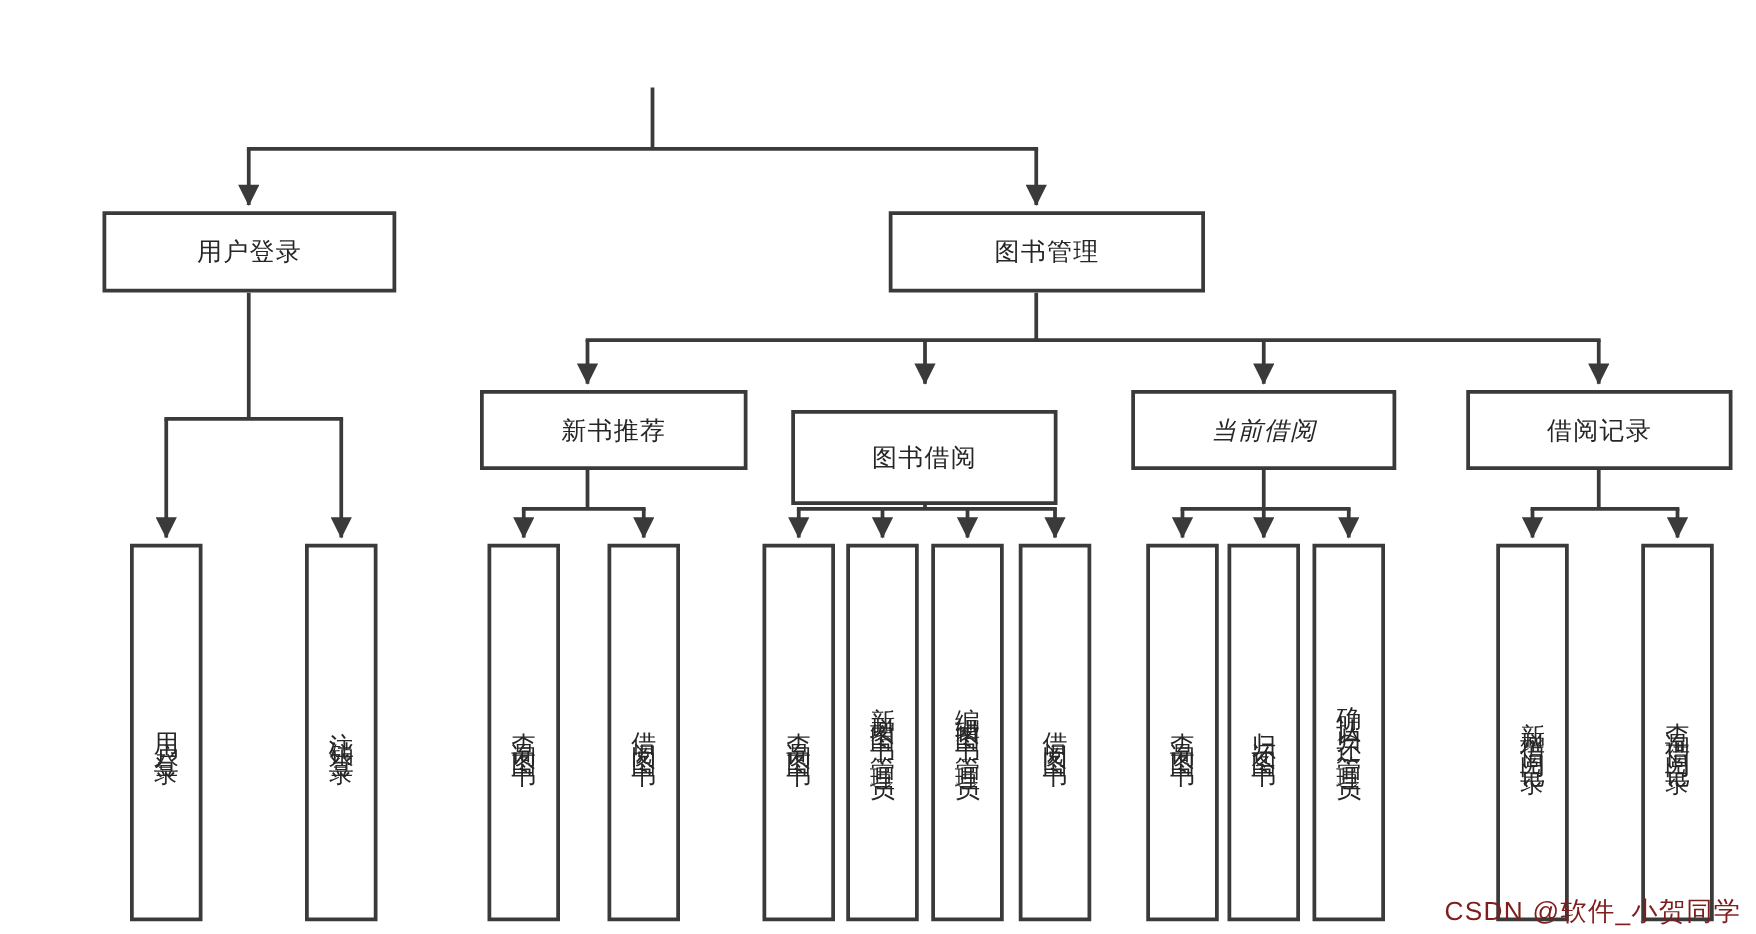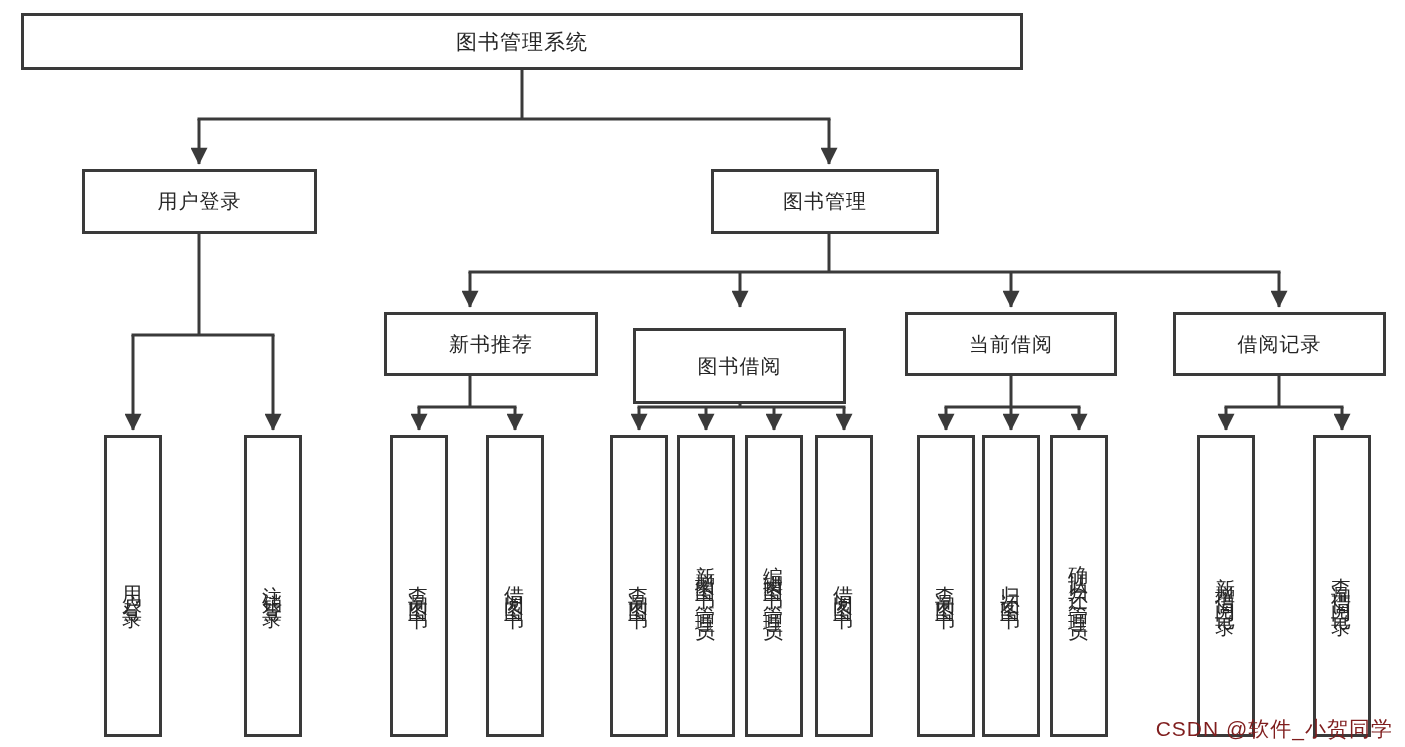--- a/index.html
+++ b/index.html
@@ -21,24 +21,24 @@
     position:absolute;box-sizing:border-box;
     border:3px solid #3a3a3a;background:#ffffff;
     display:flex;align-items:center;justify-content:center;
     writing-mode:vertical-rl;text-orientation:mixed;
     font-size:20px;color:#262626;letter-spacing:8px;
     top:435px;width:58px;height:302px;
   }
   
   #node-root          {left:21px;  top:13px;  width:1002px;height:57px;font-size:21px;}
   #node-user-login    {left:82px;  top:169px; width:235px; height:65px;}
-  #node-book-mgmt     {left:711px; top:169px; width:228px; height:65px;}
+  #node-book-mgmt     {left:711px; top:169px; width:253px; height:65px;}
   #node-new-book      {left:384px; top:312px; width:214px; height:64px;}
   #node-book-borrow   {left:633px; top:328px; width:213px; height:76px;}
-  #node-current-borrow{left:905px; top:312px; width:212px; height:64px;}
+  #node-current-borrow{left:905px; top:312px; width:212px; height:64px;font-style:italic;}
   #node-borrow-record {left:1173px;top:312px; width:213px; height:64px;}
   
   #leaf-user-login {left:104px;}
   #leaf-logout     {left:244px;}
   #leaf-nb-query   {left:390px;}
   #leaf-nb-borrow  {left:486px;}
   #leaf-bb-query   {left:610px;}
   #leaf-bb-add     {left:677px;}
   #leaf-bb-edit    {left:745px;}
   #leaf-bb-borrow  {left:815px;}
@@ -101,21 +101,20 @@
       <line x1="1011" y1="407" x2="1011" y2="430" marker-end="url(#arr)"></line>
       <line x1="1079" y1="407" x2="1079" y2="430" marker-end="url(#arr)"></line>
 
       <line x1="1279" y1="376" x2="1279" y2="407"></line>
       <line x1="1224.5" y1="407" x2="1343.5" y2="407"></line>
       <line x1="1226" y1="407" x2="1226" y2="430" marker-end="url(#arr)"></line>
       <line x1="1342" y1="407" x2="1342" y2="430" marker-end="url(#arr)"></line>
     </g>
   </svg>
 
-  <div class="hbox" id="node-root">图书管理系统</div>
 
   <div class="hbox" id="node-user-login">用户登录</div>
   <div class="hbox" id="node-book-mgmt">图书管理</div>
 
   <div class="hbox" id="node-new-book">新书推荐</div>
   <div class="hbox" id="node-book-borrow">图书借阅</div>
   <div class="hbox" id="node-current-borrow">当前借阅</div>
   <div class="hbox" id="node-borrow-record">借阅记录</div>
 
   <div class="vbox" id="leaf-user-login">用户登录</div>

